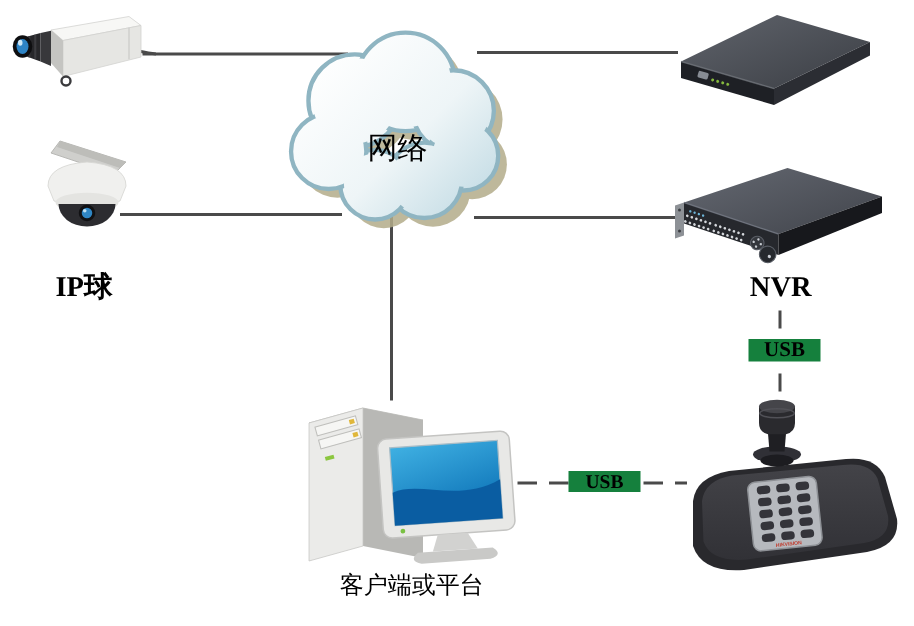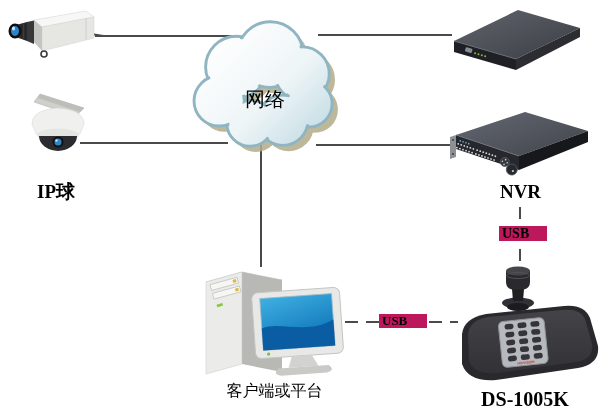--- a/index.html
+++ b/index.html
@@ -4,22 +4,22 @@
 <style>
   html,body{margin:0;padding:0;background:#fff;}
   #canvas{
     position:relative;width:609px;height:417px;background:#ffffff;overflow:hidden;
     font-family:"Liberation Serif","DejaVu Serif",serif;color:#000;
   }
   .abs{position:absolute;}
   .lbl{position:absolute;text-align:center;line-height:1.1;color:#000;}
   .lbl.bold{font-weight:bold;}
   .usb-lbl{
-    position:absolute;font-weight:bold;font-size:14px;
-    background:#be185d;padding:0 3px;line-height:1.1;
+    position:absolute;text-align:center;font-weight:bold;font-size:14px;
+    background:#15803d;padding:0 3px;line-height:1.1;
   }
   svg{display:block;}
 </style>
 </head>
 <body>
 
 <div id="canvas">
 
   <svg class="abs" style="left:0;top:0" width="609" height="417" viewBox="0 0 609 417">
     <g stroke="#4a4a4a" stroke-width="2" fill="none">
@@ -248,15 +248,14 @@
       <text x="23.5" y="44.4" text-anchor="middle" font-size="3.4" font-weight="bold" fill="#c0392b" font-family="Liberation Sans, sans-serif">HIKVISION</text>
     </g>
 
     <ellipse cx="66" cy="41" rx="16" ry="5.5" fill="#303036"></ellipse>
     <ellipse cx="66" cy="45" rx="11" ry="4" fill="#1c1c20"></ellipse>
     <polygon points="60,27 72,27 71,39 61,39" fill="#1f1f23"></polygon>
     <path d="M54,9 L54,20 Q54,26 60,27.5 L72,27.5 Q78,26 78,20 L78,9 Z" fill="#2a2a2e"></path>
     <ellipse cx="66" cy="9" rx="12" ry="4.5" fill="#45454a"></ellipse>
     <ellipse cx="66" cy="13.5" rx="11.5" ry="3" fill="none" stroke="#515157" stroke-width="1"></ellipse>
   </svg>
-  <div class="lbl bold" style="left:470px;top:388px;width:110px;font-size:20px;">DS-1005K</div>
 
 </div>
 
 </body></html>

